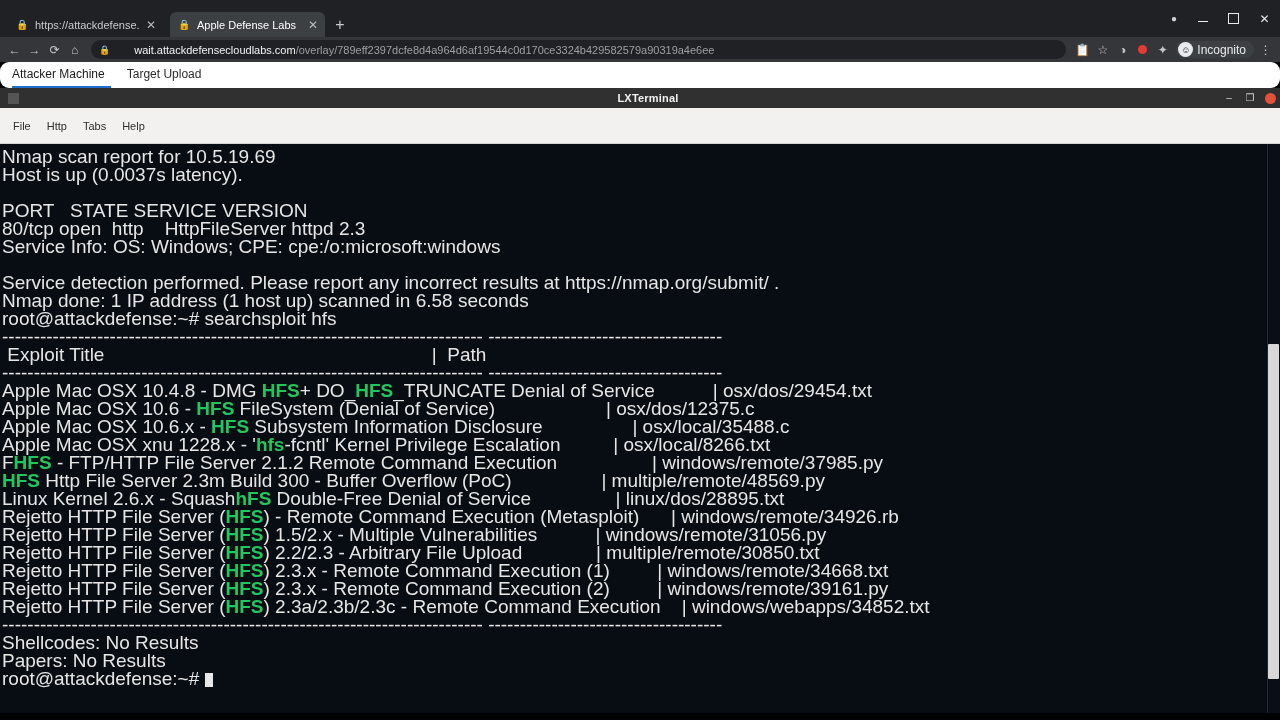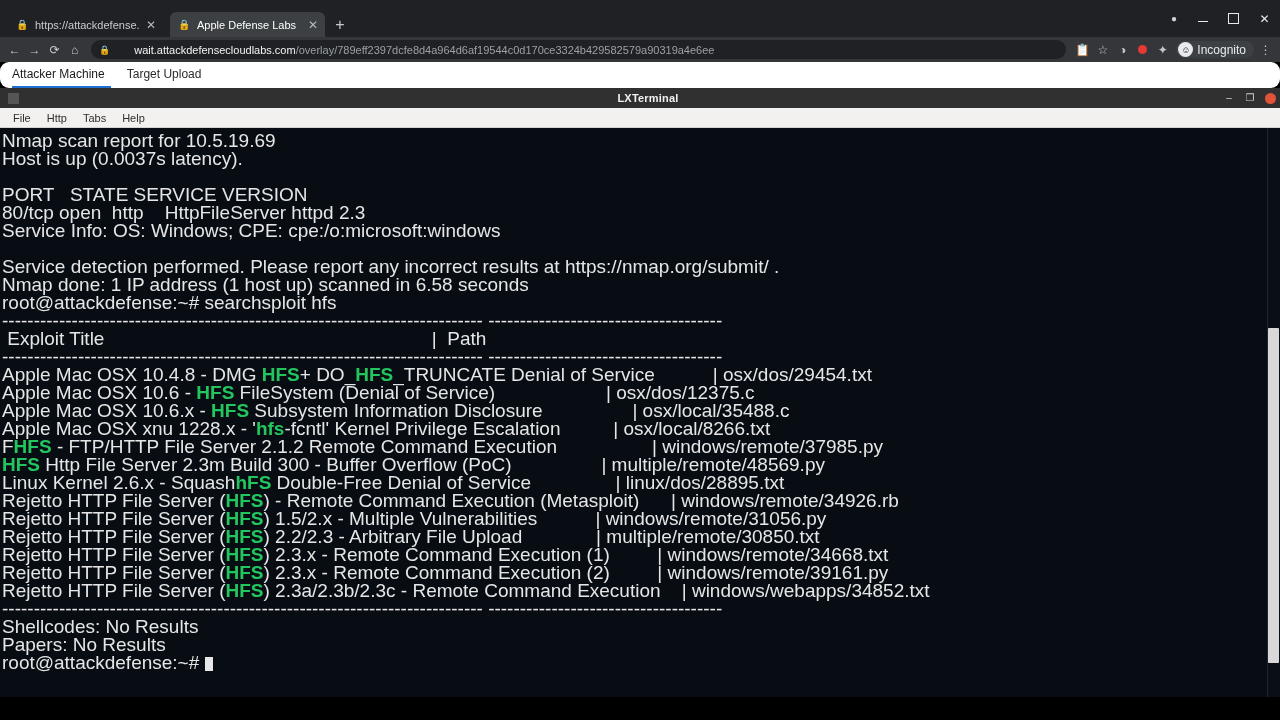--- a/index.html
+++ b/index.html
@@ -91,21 +91,21 @@
   .lx-title-text {
     position: absolute; left: 16px; right: 0; text-align: center;
     font-size: 11px; color: #f0f0f0; font-weight: bold; letter-spacing: .2px;
   }
   .lx-title-btns { position: absolute; right: 4px; display: flex; align-items: center; gap: 9px; }
   .lxb { width: 12px; height: 12px; display:flex; align-items:center; justify-content:center;
          color: #cfcfcf; font-size: 10px; line-height: 1; }
   .lxb.close { width: 11px; height: 11px; border-radius: 50%; background: #e0533a; }
 
   .lx-menu {
-    height: 20px; background: #f2f1f0; display: flex; align-items: center;
+    height: 36px; background: #f2f1f0; display: flex; align-items: center;
     padding-left: 6px; gap: 2px; border-bottom: 1px solid #d6d4d1;
   }
   .lx-menu-item { font-size: 11px; color: #2e2e2e; padding: 1px 7px; }
 
   .term {
     position: relative; height: 569px; background: #080d14; overflow: hidden;
     padding: 4px 0 0 2px;
   }
   .term-inner {
     font-family: Liberation Sans, sans-serif;

